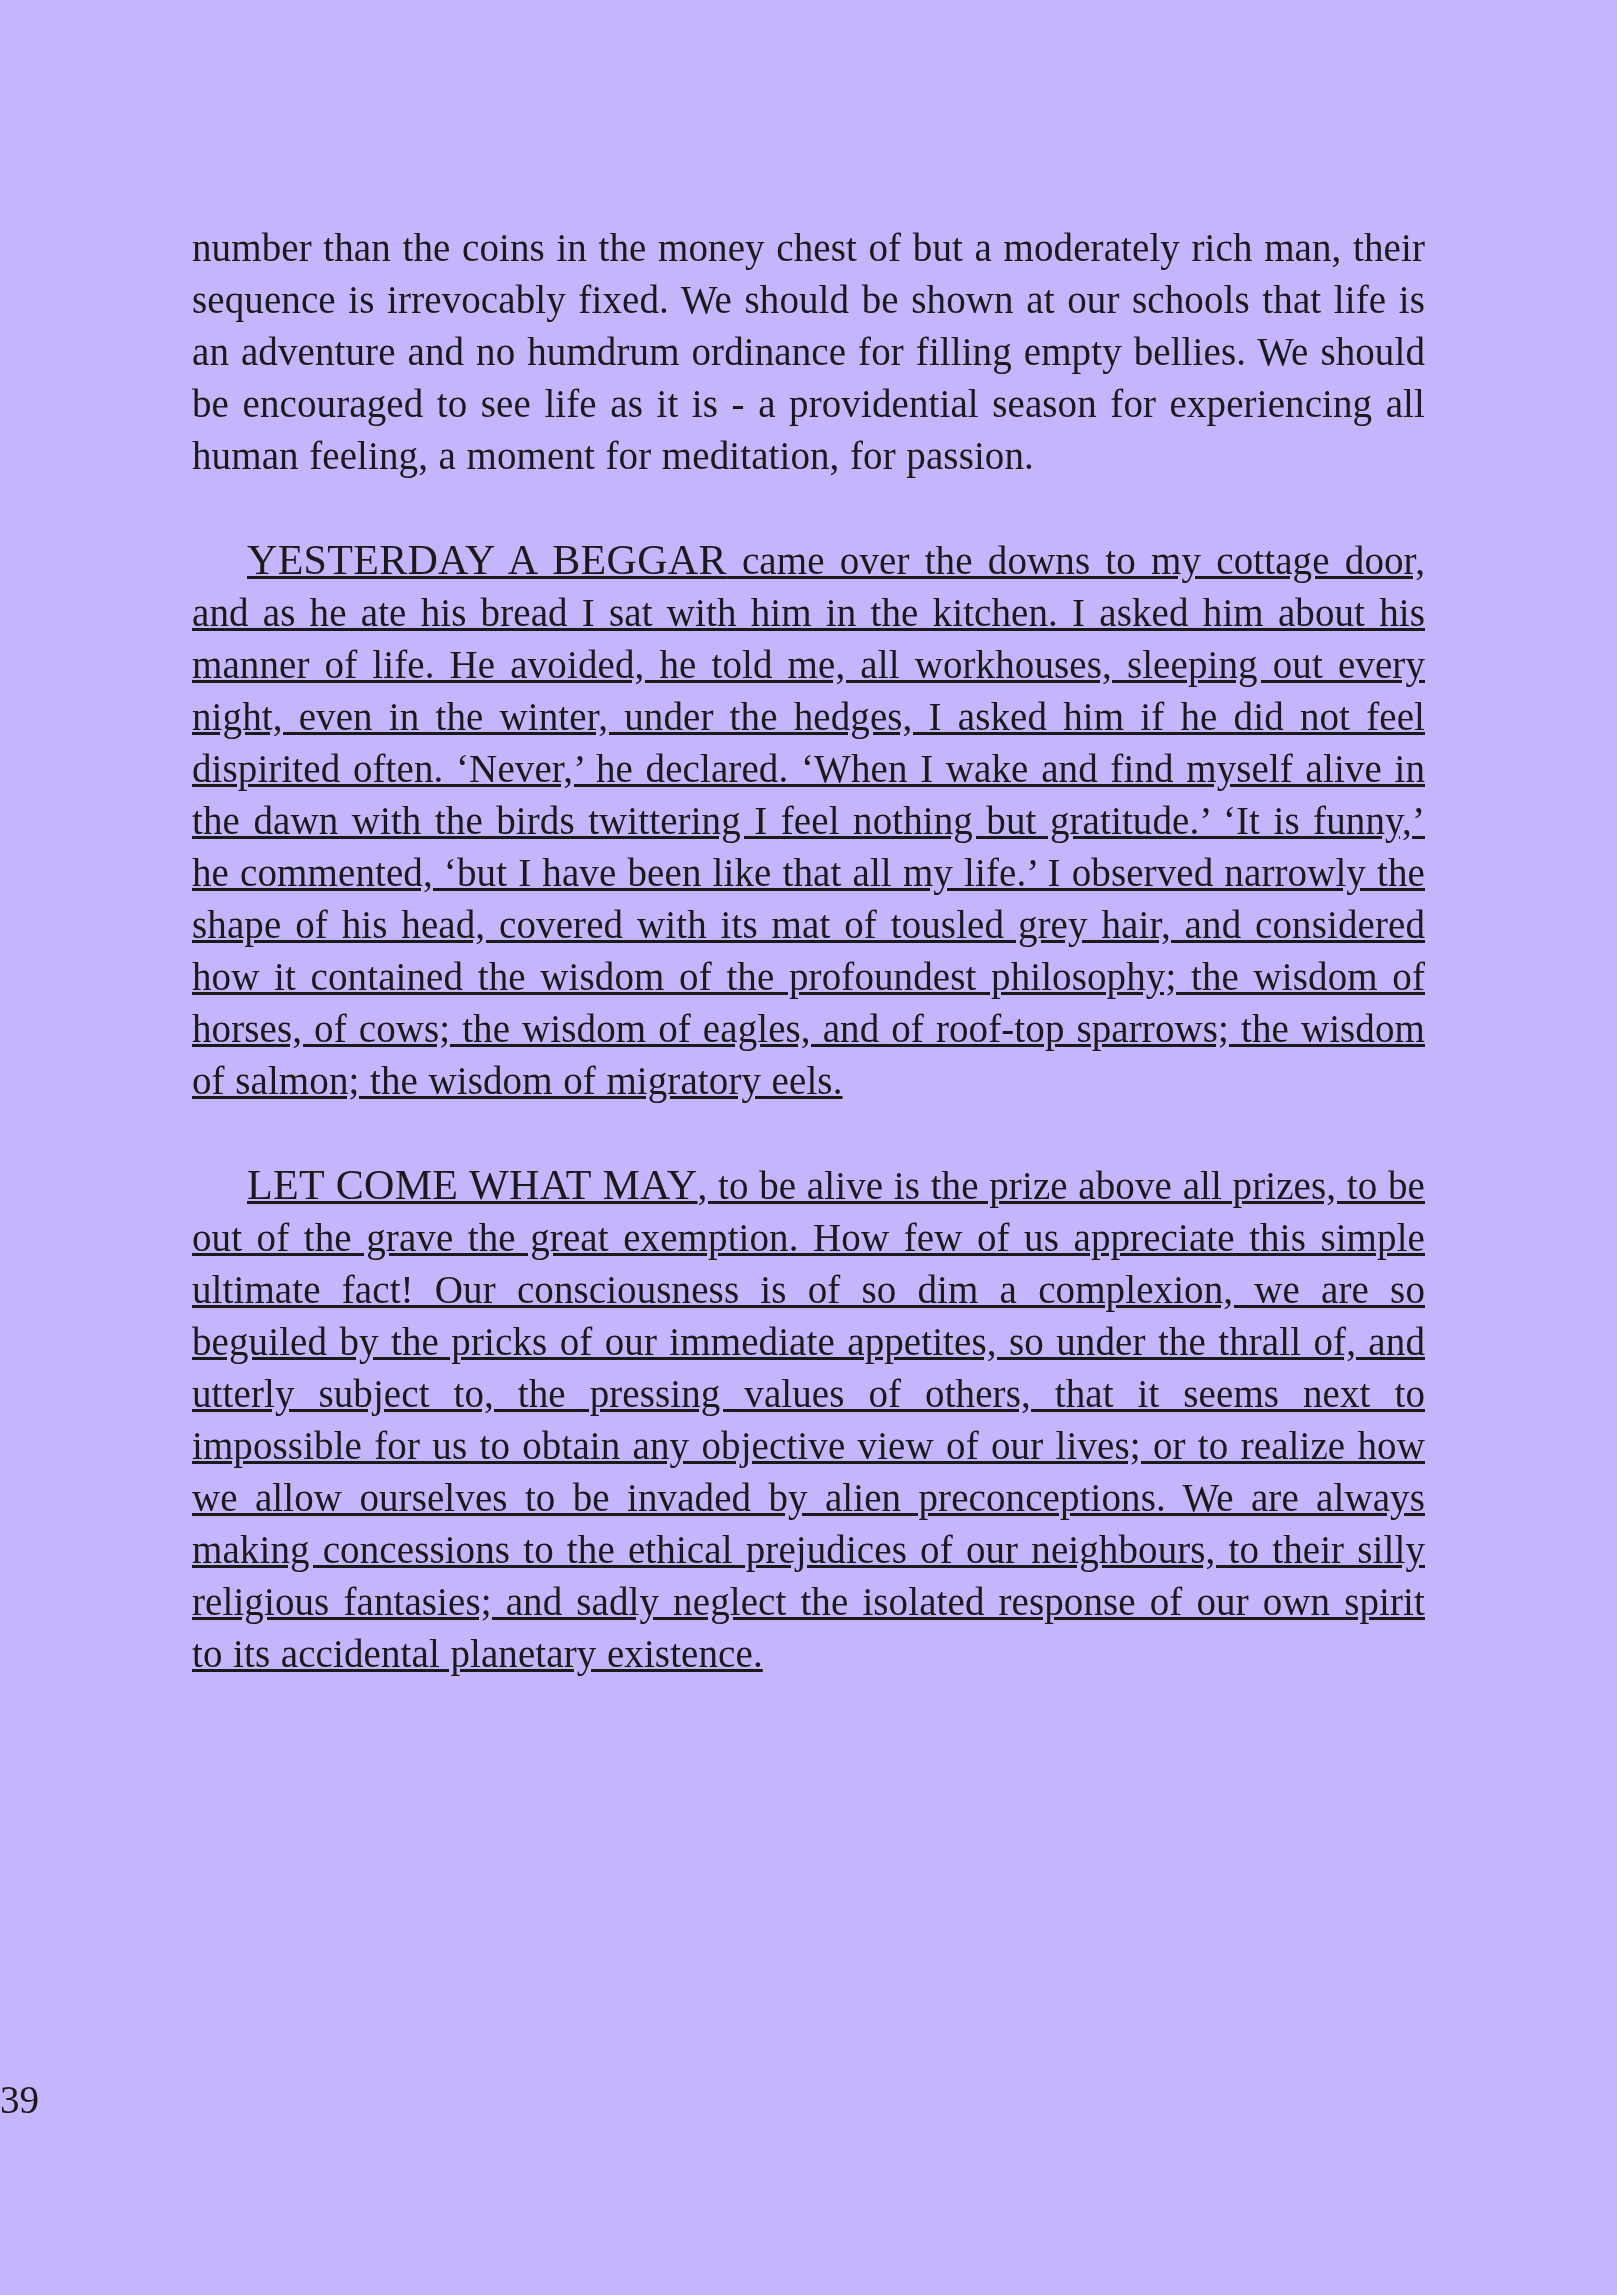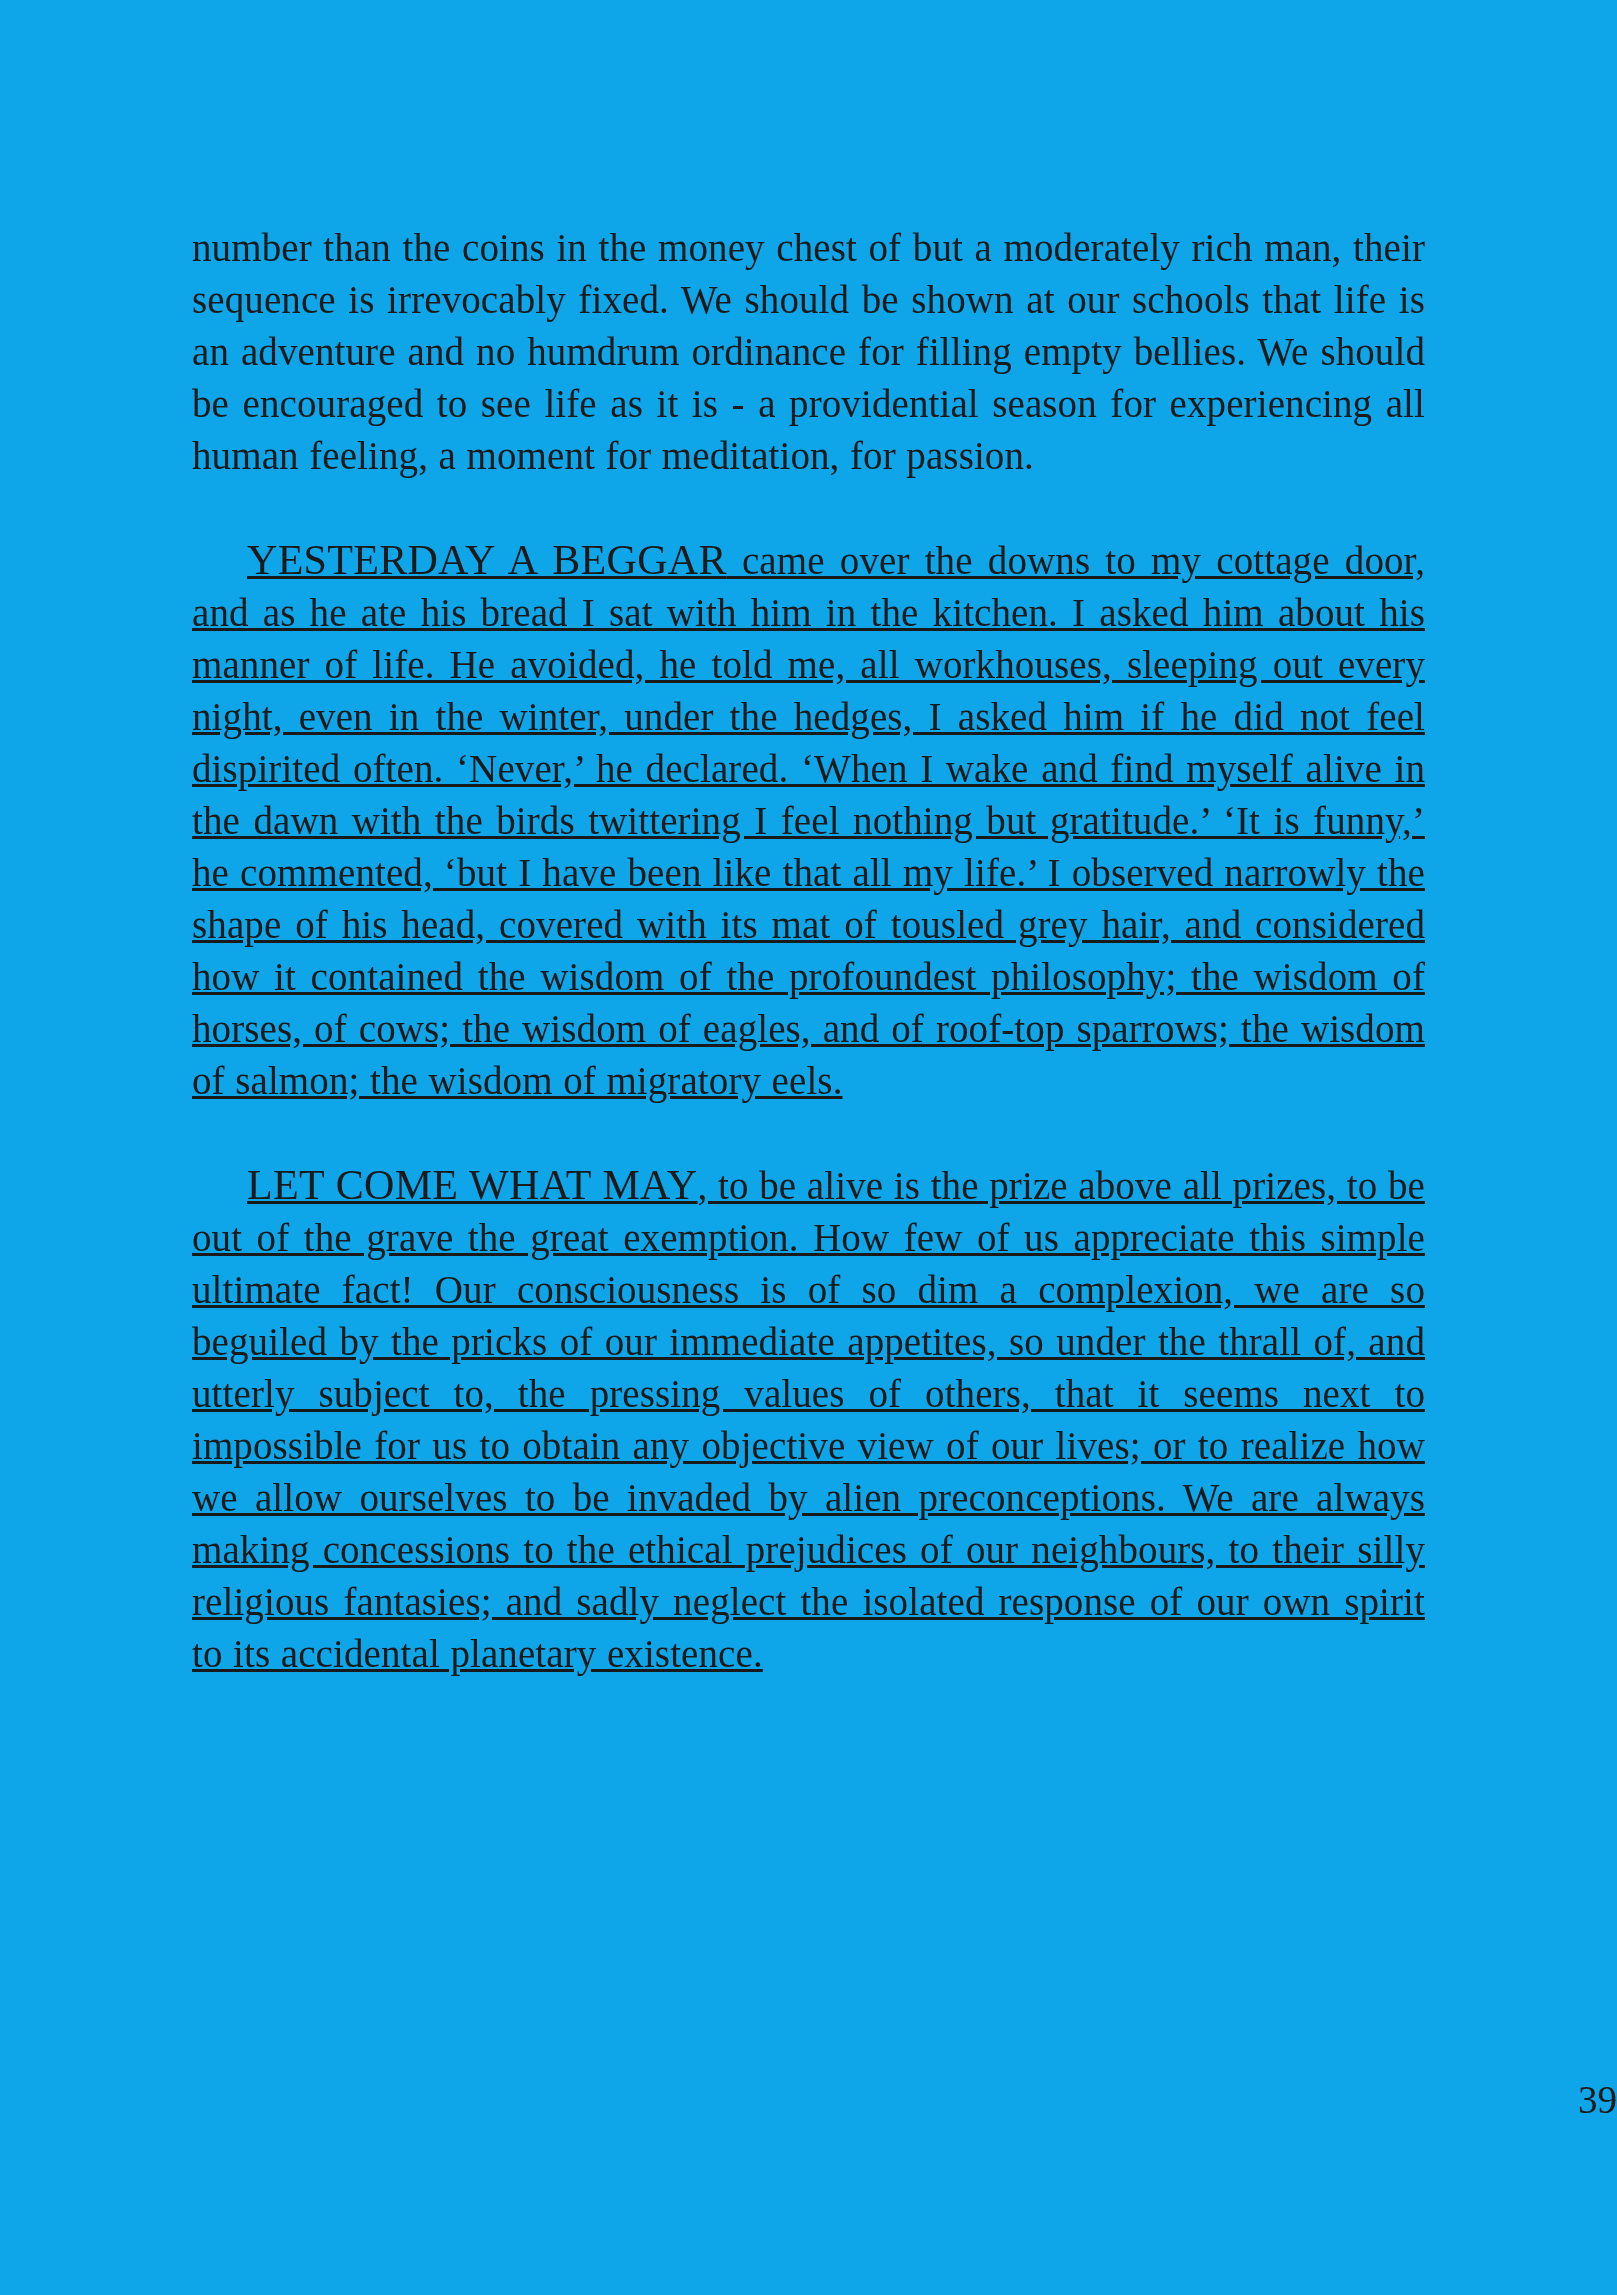--- a/index.html
+++ b/index.html
@@ -13,21 +13,21 @@
       position: relative;
       overflow: hidden;
       font-family: "Liberation Serif", "DejaVu Serif", serif;
       color: #1a1a1a;
     }
     .page {
       position: absolute;
       left: 0; top: 0;
       width: 1617px;
       height: 2295px;
-      background: #0ea5e9;
+      background: #c4b5fd;
     }
     .text-block {
       position: absolute;
       left: 192px;
       top: 221px;
       width: 1233px;
     }
     .para {
       margin: 0;
       font-size: 39px;
@@ -46,21 +46,21 @@
     }
     .lead {
       font-size: 42px;
       letter-spacing: 0.3px;
     }
     .page-number {
       position: absolute;
       left: 0;
       width: 1617px;
       top: 2074px;
-      text-align: right;
+      text-align: left;
       font-size: 39px;
       line-height: 52px;
       color: #1a1a1a;
     }
   </style>
 </head>
 <body>
 
 <div class="page">
   <div class="text-block">

